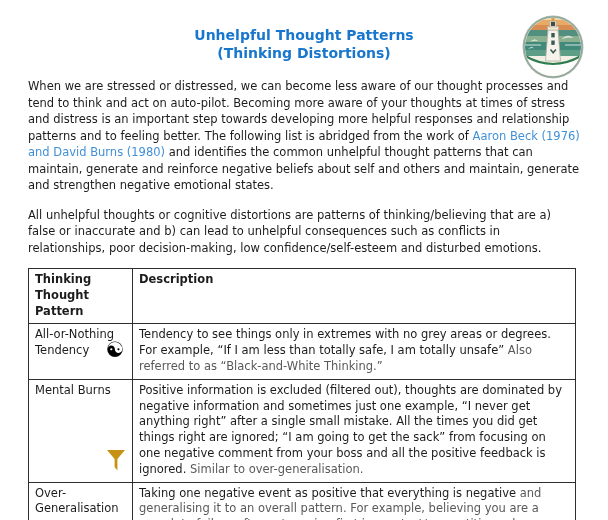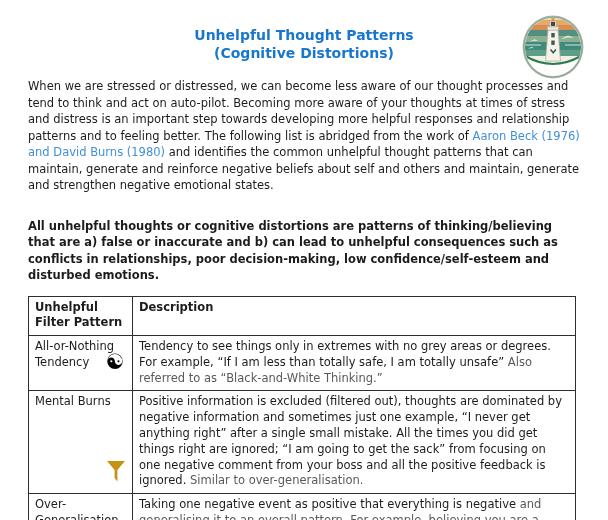--- a/index.html
+++ b/index.html
@@ -22,21 +22,21 @@
     color:#1877cd;
   }
   .logo {
     position:absolute;
     top:14px; left:521px;
     width:64px; height:66px;
   }
   .content { padding:0 28px; }
   p.para { line-height:16.5px; }
   .p1 { margin-top:16px; }
-  .p2 { margin-top:24px;font-weight:bold; }
+  .p2 { margin-top:13px; }
   .ref-link { color:#4090d8; }
   table.distortions {
     margin-top:12px;
     width:548px;
     border-collapse:collapse;
     table-layout:fixed;
   }
   table.distortions th, table.distortions td {
     border:1px solid #2e2e2e;
     vertical-align:top;
@@ -58,21 +58,21 @@
   }
   .funnel { right:6px; bottom:6px; }
 </style>
 </head>
 <body>
 
 <div class="page">
 
   <div class="title-block">
     <div>Unhelpful Thought Patterns</div>
-    <div>(Cognitive Distortions)</div>
+    <div>(Thinking Distortions)</div>
   </div>
 
   <div class="logo">
     <svg width="64" height="66" viewBox="0 0 64 66">
       <defs>
         <clipPath id="logoclip">
             <ellipse cx="32" cy="33" rx="28" ry="29"></ellipse>
           </clipPath>
       </defs>
       <ellipse cx="32" cy="33" rx="30.5" ry="31.5" fill="#aebcb2"></ellipse>
@@ -111,21 +111,21 @@
 
     <p class="para p2">All unhelpful thoughts or cognitive distortions are patterns of thinking/believing that are a) false or inaccurate and b) can lead to unhelpful consequences such as conflicts in relationships, poor decision-making, low confidence/self-esteem and disturbed emotions.</p>
 
     <table class="distortions">
       <colgroup>
           <col class="c1">
           <col class="c2">
         </colgroup>
       <thead>
         <tr>
-          <th>Unhelpful Filter Pattern</th>
+          <th>Thinking Thought Pattern</th>
           <th class="desc-h">Description</th>
         </tr>
       </thead>
       <tbody>
         <tr>
           <td class="pat">
             <span>All-or-Nothing Tendency</span>
             <span class="cell-icon yinyang">☯</span>
           </td>
           <td><span>Tendency to see things only in extremes with no grey areas or degrees. For example, “If I am less than totally safe, I am totally unsafe” </span><span class="gray">Also referred to as “Black-and-White Thinking.”</span></td>

